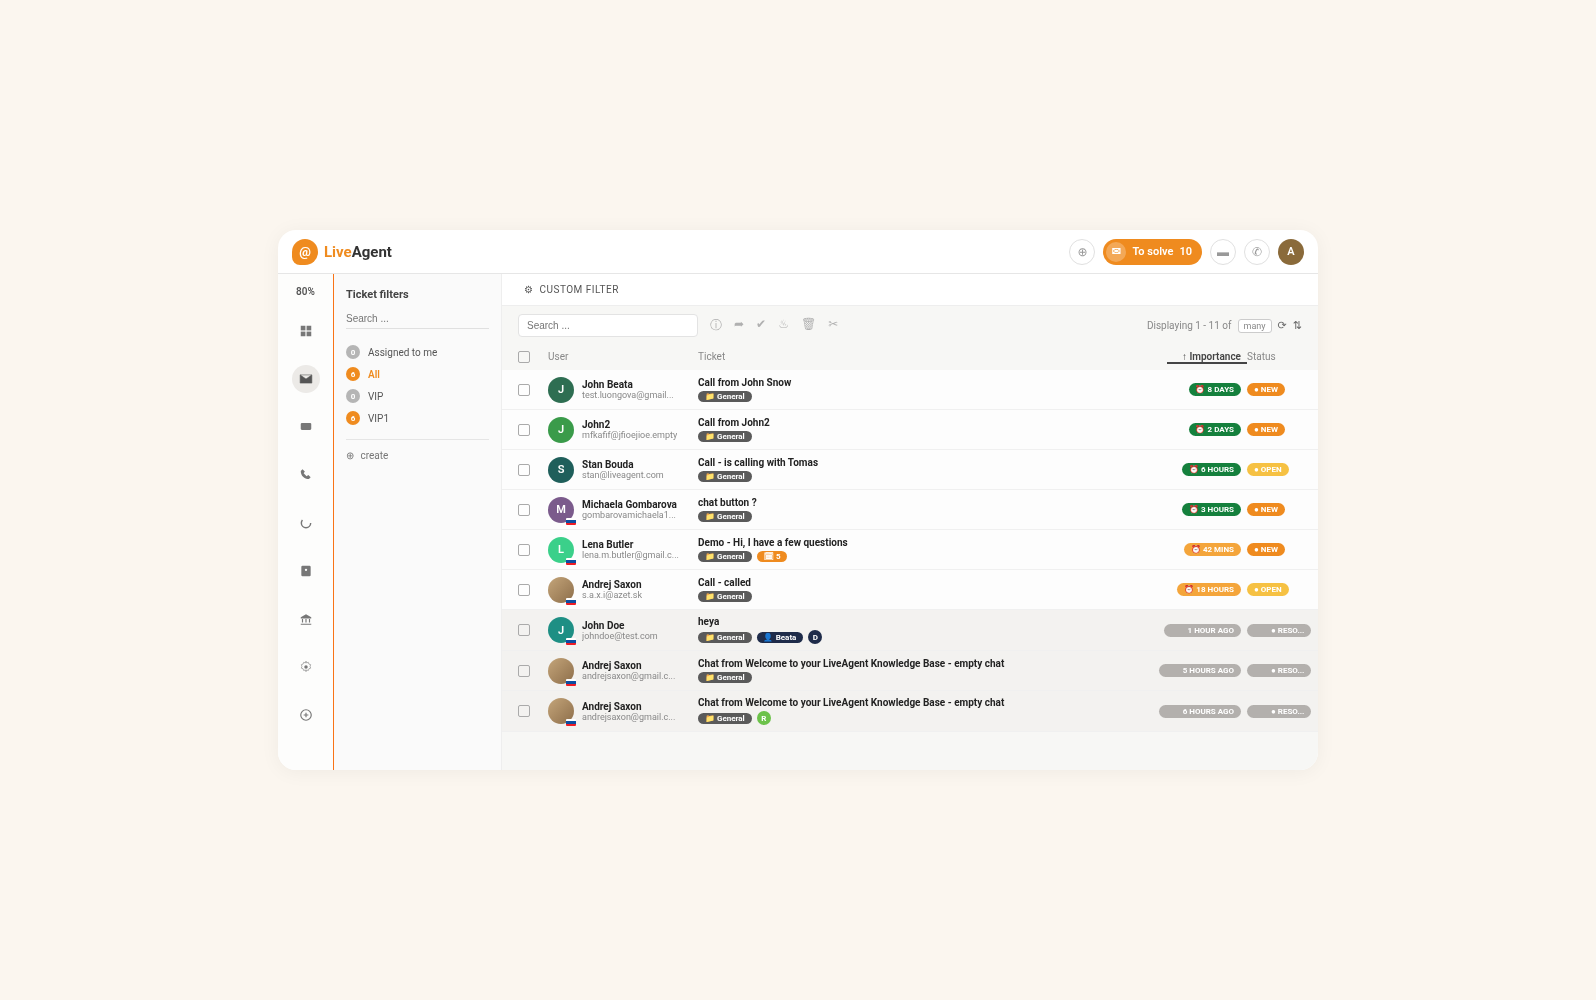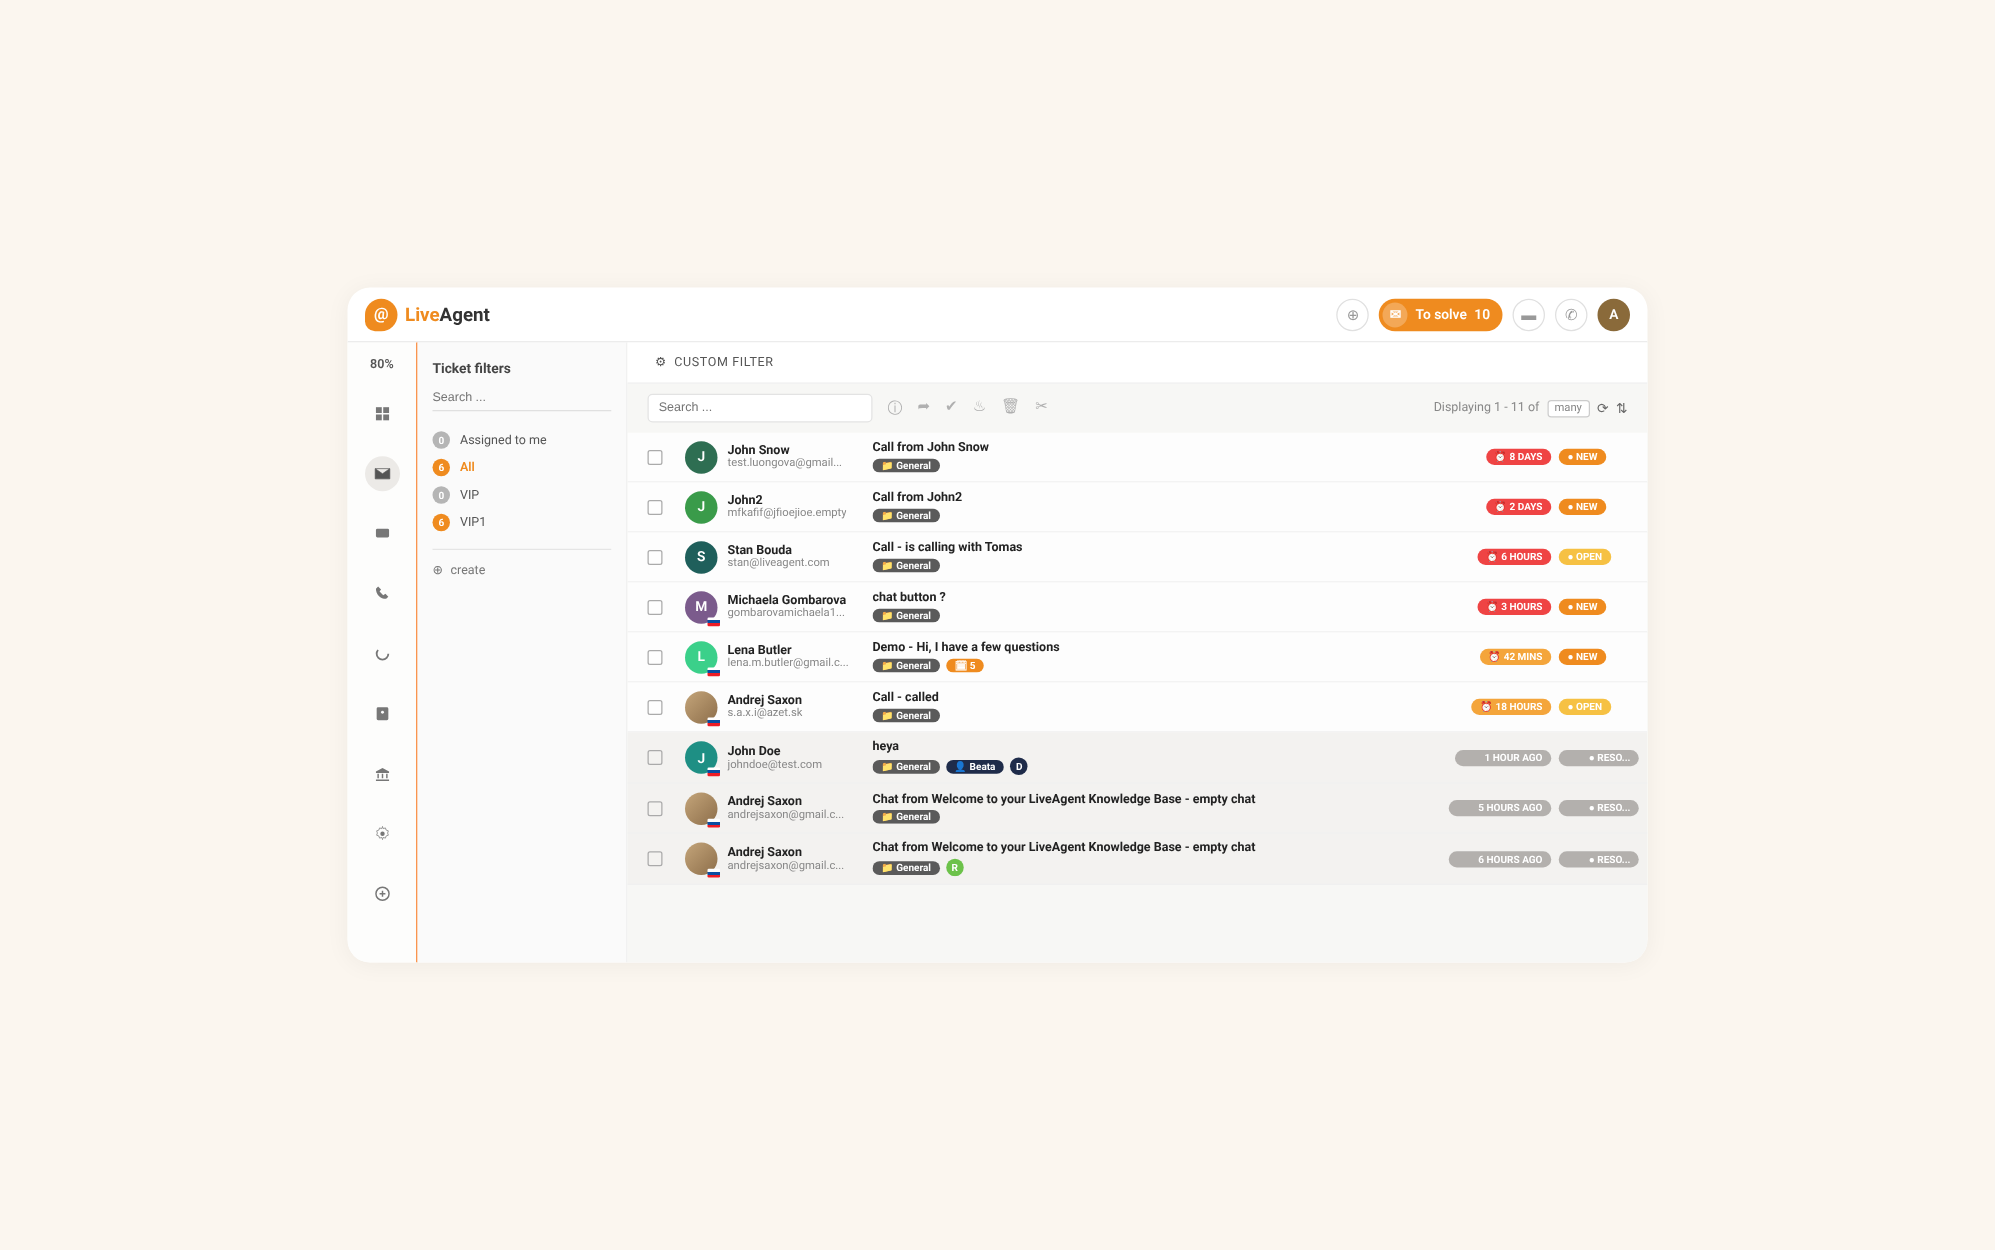--- a/index.html
+++ b/index.html
@@ -261,21 +261,21 @@
   .stat-col { width:55px; display:flex; justify-content:flex-start;}
   .pill {
     border-radius:9px;
     padding:2px 7px;
     font-size:8px;
     font-weight:700;
     color:#fff;
     display:inline-flex; align-items:center; gap:3px;
     white-space:nowrap;
   }
-  .pill-red { background:#ef4444; }
+  .pill-red { background:#15803d; }
   .pill-orange-solid { background:#ef8b1f; }
   .pill-orange-soft { background:#f4a53b; }
   .pill-yellow { background:#f6c143; }
   .pill-gray { background:#b3b0ad;padding-left:24px; }
 </style>
 </head>
 <body>
 
 <div class="app-window">
 
@@ -403,30 +403,39 @@
         </div>
         <div class="toolbar-spacer"></div>
         <div class="displaying">
           <span>Displaying 1 - 11 of</span>
           <span class="many-box">many</span>
           <span class="refresh-icon">⟳</span>
           <span class="filter-icon">⇅</span>
         </div>
       </div>
 
+      <div class="table-head">
+        <div class="col-check">
+          <div class="checkbox"></div>
+        </div>
+        <div class="col-user">User</div>
+        <div class="col-ticket">Ticket</div>
+        <div class="col-imp">↑ <span>Importance</span></div>
+        <div class="col-stat">Status</div>
+      </div>
 
       <div class="rows-wrap" id="rows-wrap">
           <div class="row">
             <div class="check-col">
               <div class="checkbox"></div>
             </div>
             <div class="user-col">
               <div class="avatar" style="background: rgb(46, 110, 82);">J</div>
               <div class="user-meta">
-                <div class="user-name">John Snow</div>
+                <div class="user-name">John Beata</div>
                 <div class="user-mail">test.luongova@gmail...</div>
               </div>
             </div>
             <div class="ticket-col">
               <div class="ticket-title">Call from John Snow</div>
               <div class="tag-row">
                 <span class="tag tag-general">📁 General</span>
               </div>
             </div>
             <div class="imp-col">

